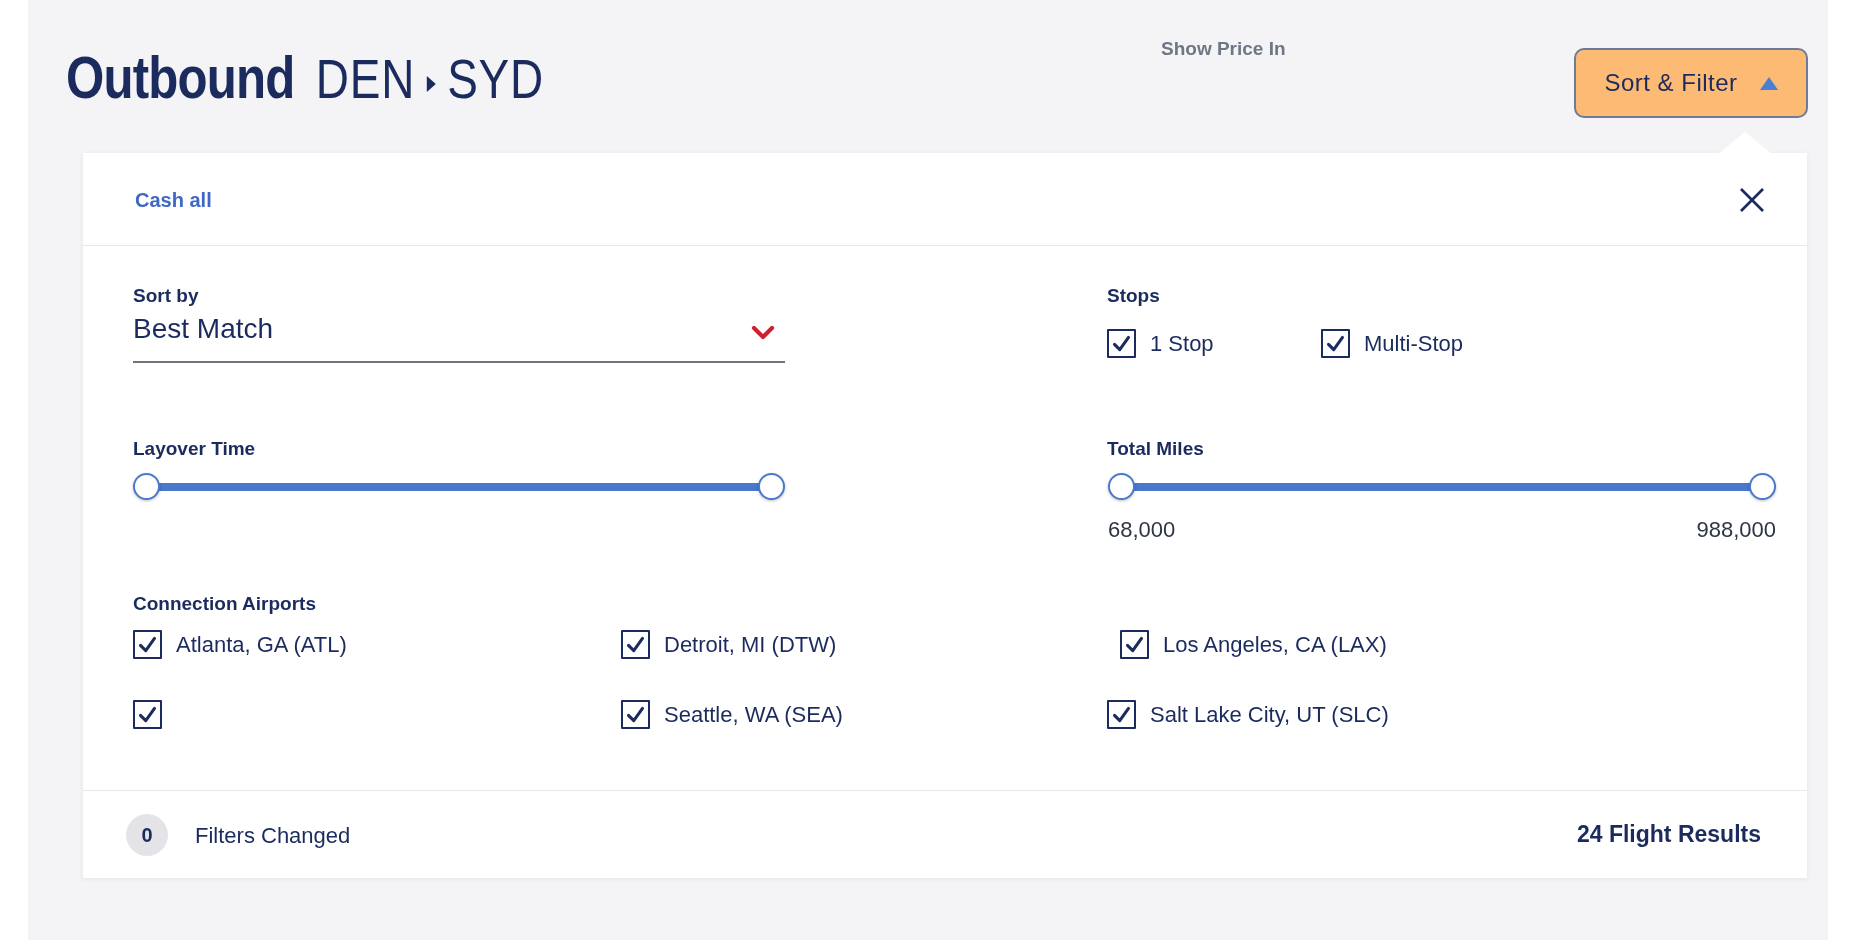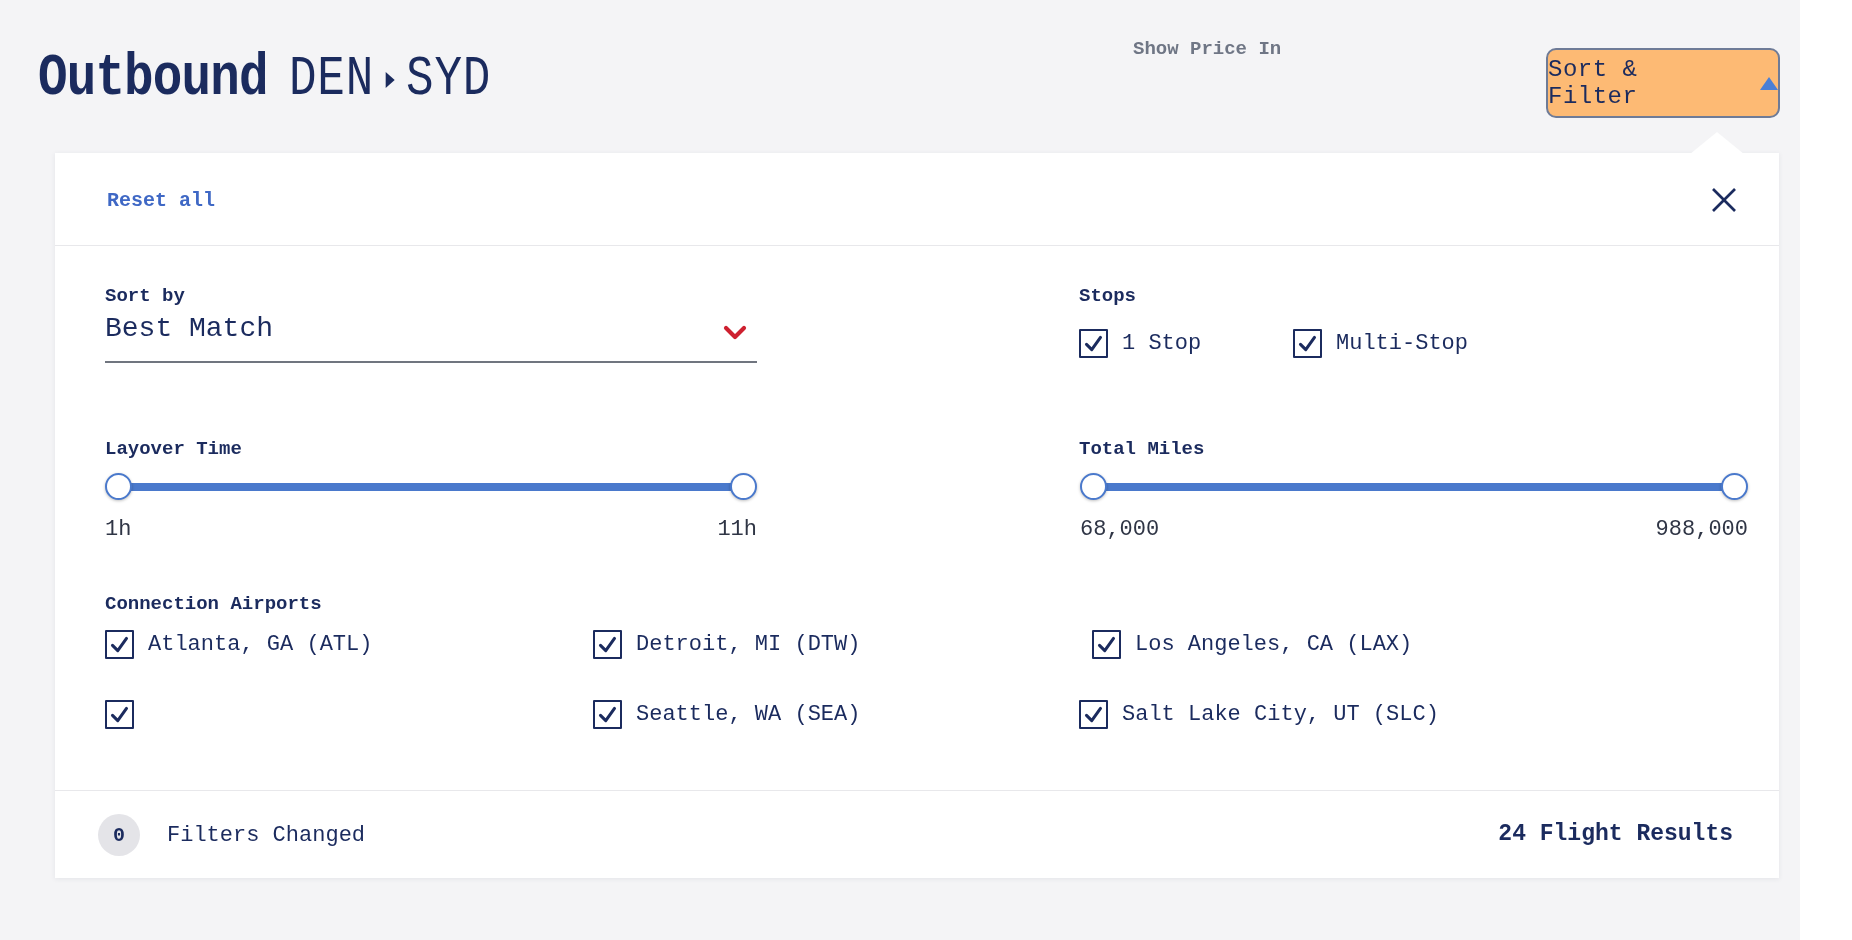--- a/index.html
+++ b/index.html
@@ -16,22 +16,23 @@
     --badge-bg:#e4e4e8;
     --button-border:#6e7b97;
     --underline-gray:#c9cad0;
     --dark-label:#2f3545;
     --sort-underline:#70757f;
   }
   html,body{margin:0;padding:0;}
   .screen{
     position:relative;width:1800px;height:940px;overflow:hidden;
     background:var(--page-bg);
-    font-family:Liberation Mono, monospace;
+    font-family:Liberation Sans, sans-serif;
     color:var(--navy);
+    margin-left:28px;
   }
   
   .title-row{
     position:absolute;left:38px;top:46px;
     display:flex;align-items:baseline;
     transform:scaleX(0.82);transform-origin:0 50%;
     white-space:nowrap;
   }
   .title-main{font-size:60px;font-weight:700;letter-spacing:-1px;line-height:64px;}
   .route{font-size:56px;font-weight:300;letter-spacing:1px;line-height:64px;}
@@ -152,21 +153,21 @@
 
   <div class="sort-filter-btn">
     <span class="btn-label">Sort &amp; Filter</span>
     <span class="tri-up"></span>
   </div>
 
   <div class="panel-caret"></div>
 
   <div class="panel">
 
-    <div class="reset-all">Reset all</div>
+    <div class="reset-all">Cash all</div>
 
     <div class="close-x">
       <svg width="28" height="28" viewBox="0 0 28 28">
         <line x1="3" y1="3" x2="25" y2="25" stroke="#1b2b5e" stroke-width="2.6"></line>
         <line x1="25" y1="3" x2="3" y2="25" stroke="#1b2b5e" stroke-width="2.6"></line>
       </svg>
     </div>
 
     <div class="hdiv div-top"></div>
 
@@ -197,24 +198,20 @@
       </span>
       <span class="cb-label">Multi-Stop</span>
     </div>
 
     <div class="sec-label" style="left:50px;top:285px;">Layover Time</div>
     <div class="slider" style="left:50px;top:320px;width:652px;">
       <div class="track"></div>
       <div class="handle left"></div>
       <div class="handle right"></div>
     </div>
-    <div class="range-labels" style="left:50px;width:652px;">
-      <span>1h</span>
-      <span>11h</span>
-    </div>
 
     <div class="sec-label" style="left:1024px;top:285px;">Total Miles</div>
     <div class="slider" style="left:1025px;top:320px;width:668px;">
       <div class="track"></div>
       <div class="handle left"></div>
       <div class="handle right"></div>
     </div>
     <div class="range-labels" style="left:1025px;width:668px;">
       <span>68,000</span>
       <span>988,000</span>

